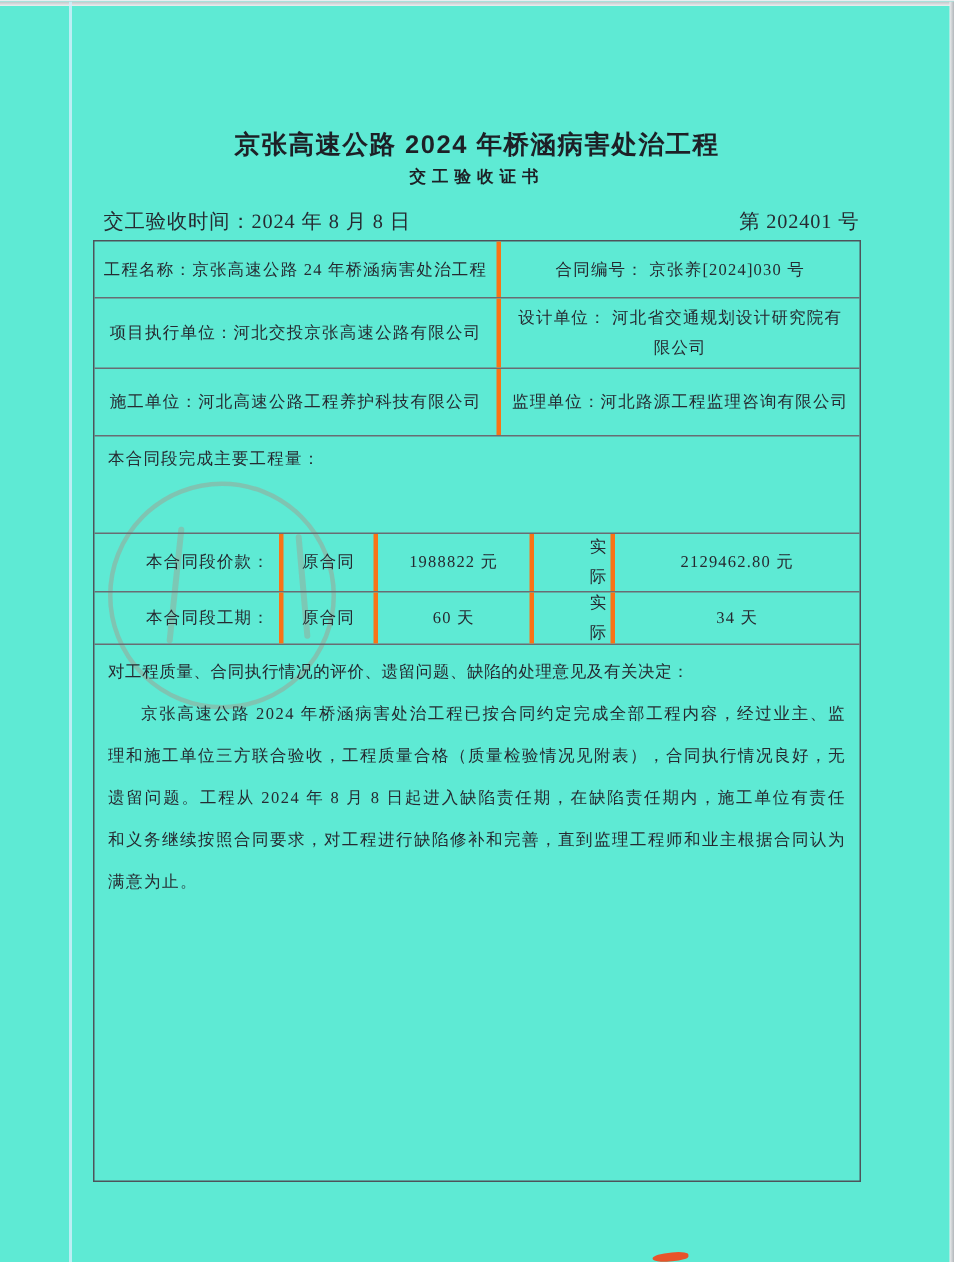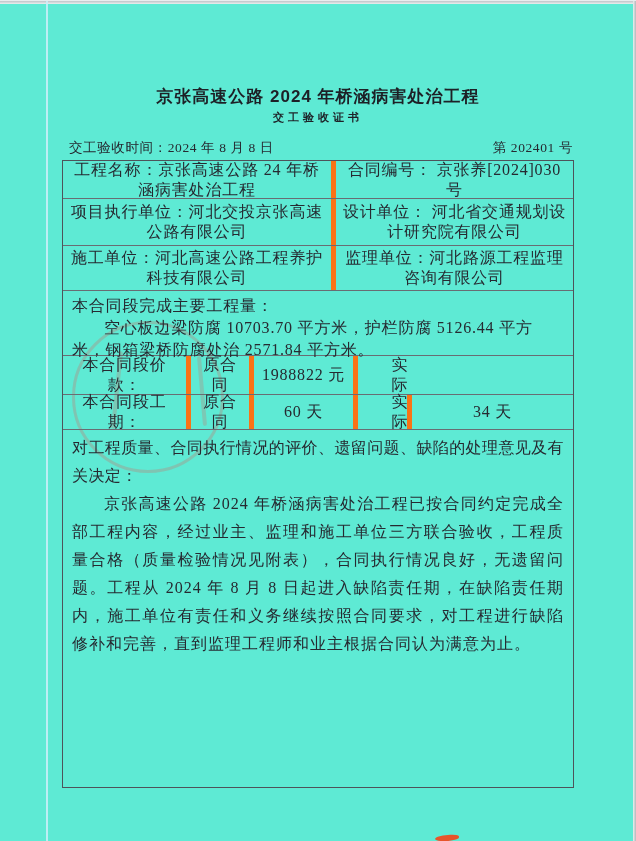--- a/index.html
+++ b/index.html
@@ -43,29 +43,29 @@
   .meta {
     position:absolute; top:138px; left:63px; width:510px;
     display:flex; justify-content:space-between; 
     font-size:13.5px; letter-spacing:.6px;
   }
   .meta .lft { padding-left:6px; }
   
   .doc-table {
     position:absolute; top:159px; left:62px; width:512px;
     border:1.6px solid #4e535a; box-sizing:border-box;
-    font-size:16px; letter-spacing:.8px;
+    font-size:11px; letter-spacing:.8px;
   }
   .t-row { display:flex; }
   .t-row + .t-row { border-top:1px solid #686d73; }
   .cell {
     box-sizing:border-box; display:flex; align-items:center; justify-content:center;
     text-align:center; padding:1px 6px; line-height:20px;
   }
-  .cell + .cell { border-left:5px solid #f97316; }
+  .cell + .cell { border-left:3px solid #f97316; }
   .r1 { height:37px; } .r2 { height:46px; } .r3 { height:44px; }
   .r4 { height:64px; } .r5 { height:38px; } .r6 { height:34px; }
   .r7 { height:357px; }
   .w-l { width:268px; } .w-r { flex:1; }
   .c1 { width:123px;justify-content:flex-end; } .c2 { width:63px; } .c3 { width:104px; }
   .c4 { width:54px;padding-left:41px; }  .c5 { flex:1; }
   .block-cell {
     display:block; text-align:left; width:100%; padding:4px 9px;
   }
   .qty-heading { line-height:22px; }
@@ -119,36 +119,38 @@
         <span>施工单位：河北高速公路工程养护科技有限公司</span>
       </div>
       <div class="cell w-r">
         <span>监理单位：河北路源工程监理咨询有限公司</span>
       </div>
     </div>
 
     <div class="t-row r4">
       <div class="cell block-cell">
         <div class="qty-heading">本合同段完成主要工程量：</div>
-        <div class="qty-detail">空心板边梁防腐 10703.70 平方米，护栏防腐 5126.44 平方米，钢箱梁桥防腐处治 2571.84 平方米。</div>
       </div>
     </div>
 
     <div class="t-row r5">
       <div class="cell c1">
         <span>本合同段价款：</span>
       </div>
       <div class="cell c2">
         <span>原合同</span>
       </div>
       <div class="cell c3">
         <span>1988822 元</span>
       </div>
       <div class="cell c4">
         <span>实际</span>
+      </div>
+      <div class="cell c5">
+        <span>2129462.80 元</span>
       </div>
     </div>
 
     <div class="t-row r6">
       <div class="cell c1">
         <span>本合同段工期：</span>
       </div>
       <div class="cell c2">
         <span>原合同</span>
       </div>

